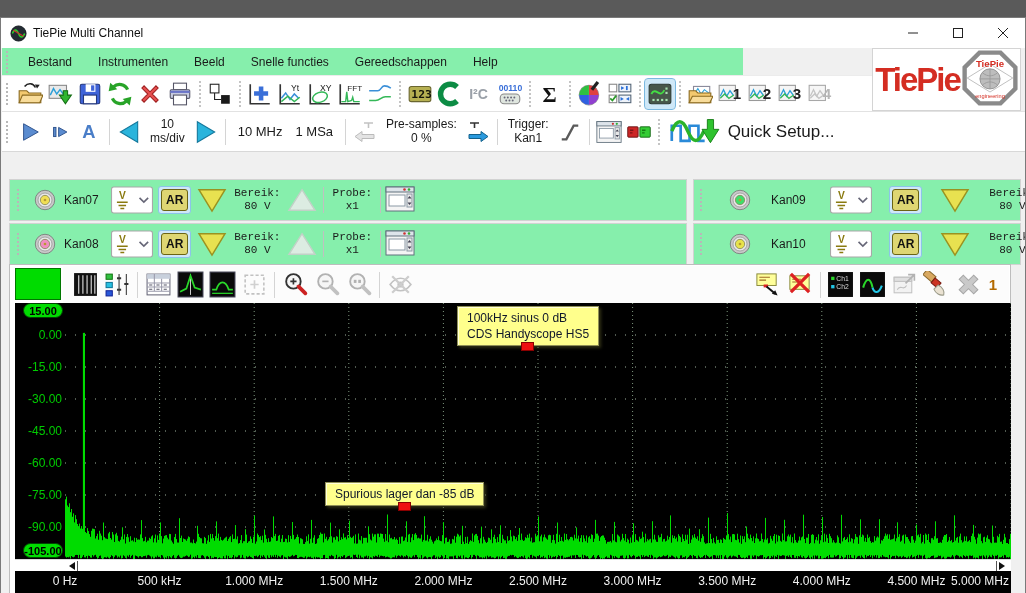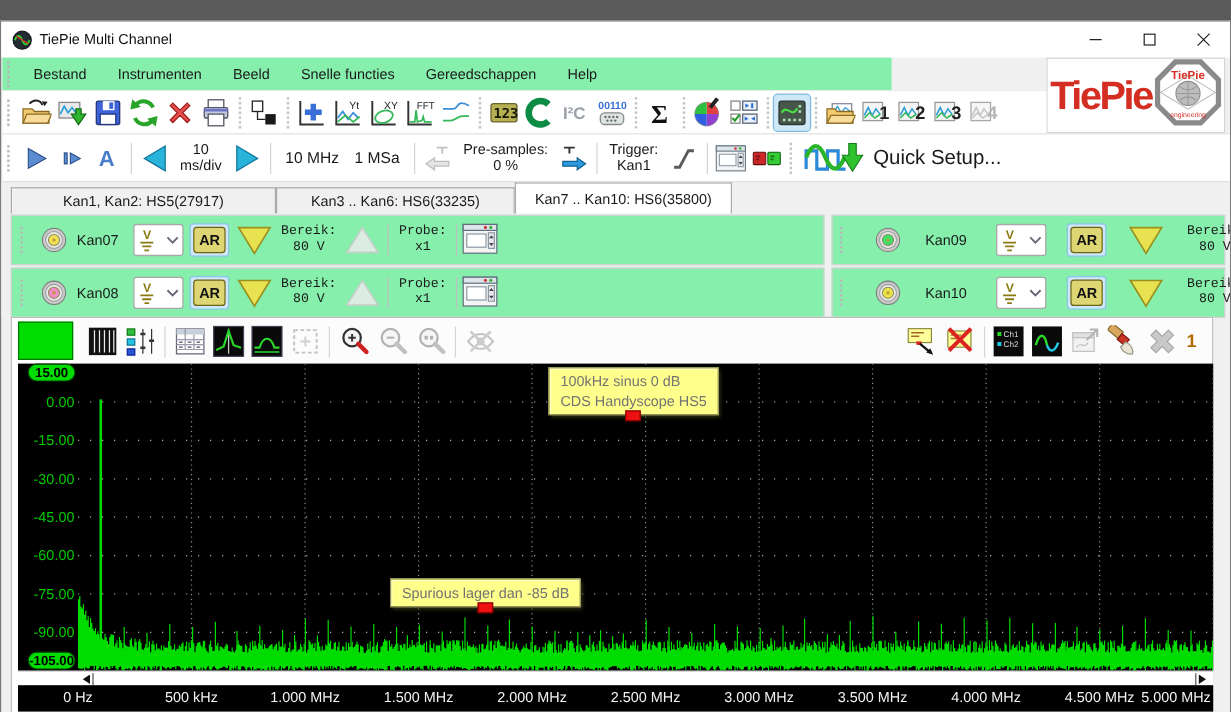--- a/index.html
+++ b/index.html
@@ -59,21 +59,21 @@
   .gicon{display:inline-flex;width:32px;height:32px;align-items:center;justify-content:center;border-radius:3px;flex:none;}
   .gicon svg{width:27px;height:27px;}
   .gicon.disabled{opacity:.9;}
   .gright{margin-left:auto;display:flex;align-items:center;padding-right:8px;}
   .gnum{font-size:15px;font-weight:bold;color:#b36a00;padding:0 4px;}
   .yaxis{position:absolute;left:5px;top:38px;width:50px;height:256px;background:#000;}
   .ylab{position:absolute;right:3px;width:46px;text-align:right;font-size:12px;color:#00cc00;height:16px;line-height:16px;}
   .pill{position:absolute;left:8px;right:2px;height:15px;border-radius:8px;background:#00dc00;border:1px solid #004400;
         color:#000;font-size:11px;font-weight:bold;display:flex;align-items:center;justify-content:center;}
   .plot{position:absolute;left:55px;top:38px;width:946px;height:256px;background:#000;}
-  .ann{position:absolute;background:#ffff8c;border:1px solid #8f8f55;color:#737373;font-size:12px;line-height:1.35;
+  .ann{position:absolute;background:#ffff8c;border:1px solid #8f8f55;color:#0f172a;font-size:12px;line-height:1.35;
        padding:3px 9px;white-space:nowrap;box-shadow:inset 1px 1px 0 #ffffd8,2px 2px 3px rgba(90,90,40,.55);}
   .annhandle{position:absolute;left:50%;bottom:-6px;width:13px;height:9px;margin-left:-7px;background:#ee1111;border:1px solid #8a0000;}
   .scrollstrip{position:absolute;left:5px;top:294px;width:996px;height:12px;background:#fff;border-top:1px solid #d8d8d8;display:flex;align-items:center;}
   .sarr{width:10px;height:10px;display:flex;align-items:center;justify-content:center;flex:none;}
   .sline{width:1px;height:10px;background:#555;flex:none;}
   .xaxis{position:absolute;left:5px;top:306px;width:996px;height:22px;background:#000;}
   .xlab{position:absolute;top:3px;font-size:12px;color:#f2f2f2;white-space:nowrap;transform:translateX(-50%);}
 </style>
 </head>
 <body>
@@ -426,25 +426,20 @@
       <span class="icon xwide">
         <svg viewBox="0 0 56 36">
           <polyline points="3,28 3,11 13,11 13,28 23,28 23,11 33,11 33,28 40,28" fill="none" stroke="#2a8ad8" stroke-width="3"></polyline>
           <path d="M3 17C9 3 15 3 21 17s12 14 18 0" fill="none" stroke="#2ab42a" stroke-width="4"></path>
           <polygon points="37,15 43,15 43,4 50,4 50,15 56,15 46.5,30" fill="#2ec22e" stroke="#127a12"></polygon>
         </svg>
       </span>
       <span class="qs-label">Quick Setup...</span>
     </div>
 
-  <div class="tabsrow" id="tabsrow">
-      <div class="tab" style="left: 8px; width: 221px;">Kan1, Kan2: HS5(27917)</div>
-      <div class="tab" style="left: 229px; width: 199px;">Kan3 .. Kan6: HS6(33235)</div>
-      <div class="tab active" style="left: 428px; width: 181px;">Kan7 .. Kan10: HS6(35800)</div>
-    </div>
 
   <div class="chpanel">
     <div class="chcol" id="chcol-left" style="left:8px;width:678px;">
         <div class="chrow">
           <span class="grip"></span>
           <span class="icon small">
             <svg viewBox="0 0 26 26">
               <circle cx="13" cy="13" r="11.5" fill="#c9c9c9" stroke="#777"></circle>
               <circle cx="13" cy="13" r="8.3" fill="#e9e9e9" stroke="#9a9a9a"></circle>
               <circle cx="13" cy="13" r="5.5" fill="#f0df55" stroke="#8a8a5a"></circle>

